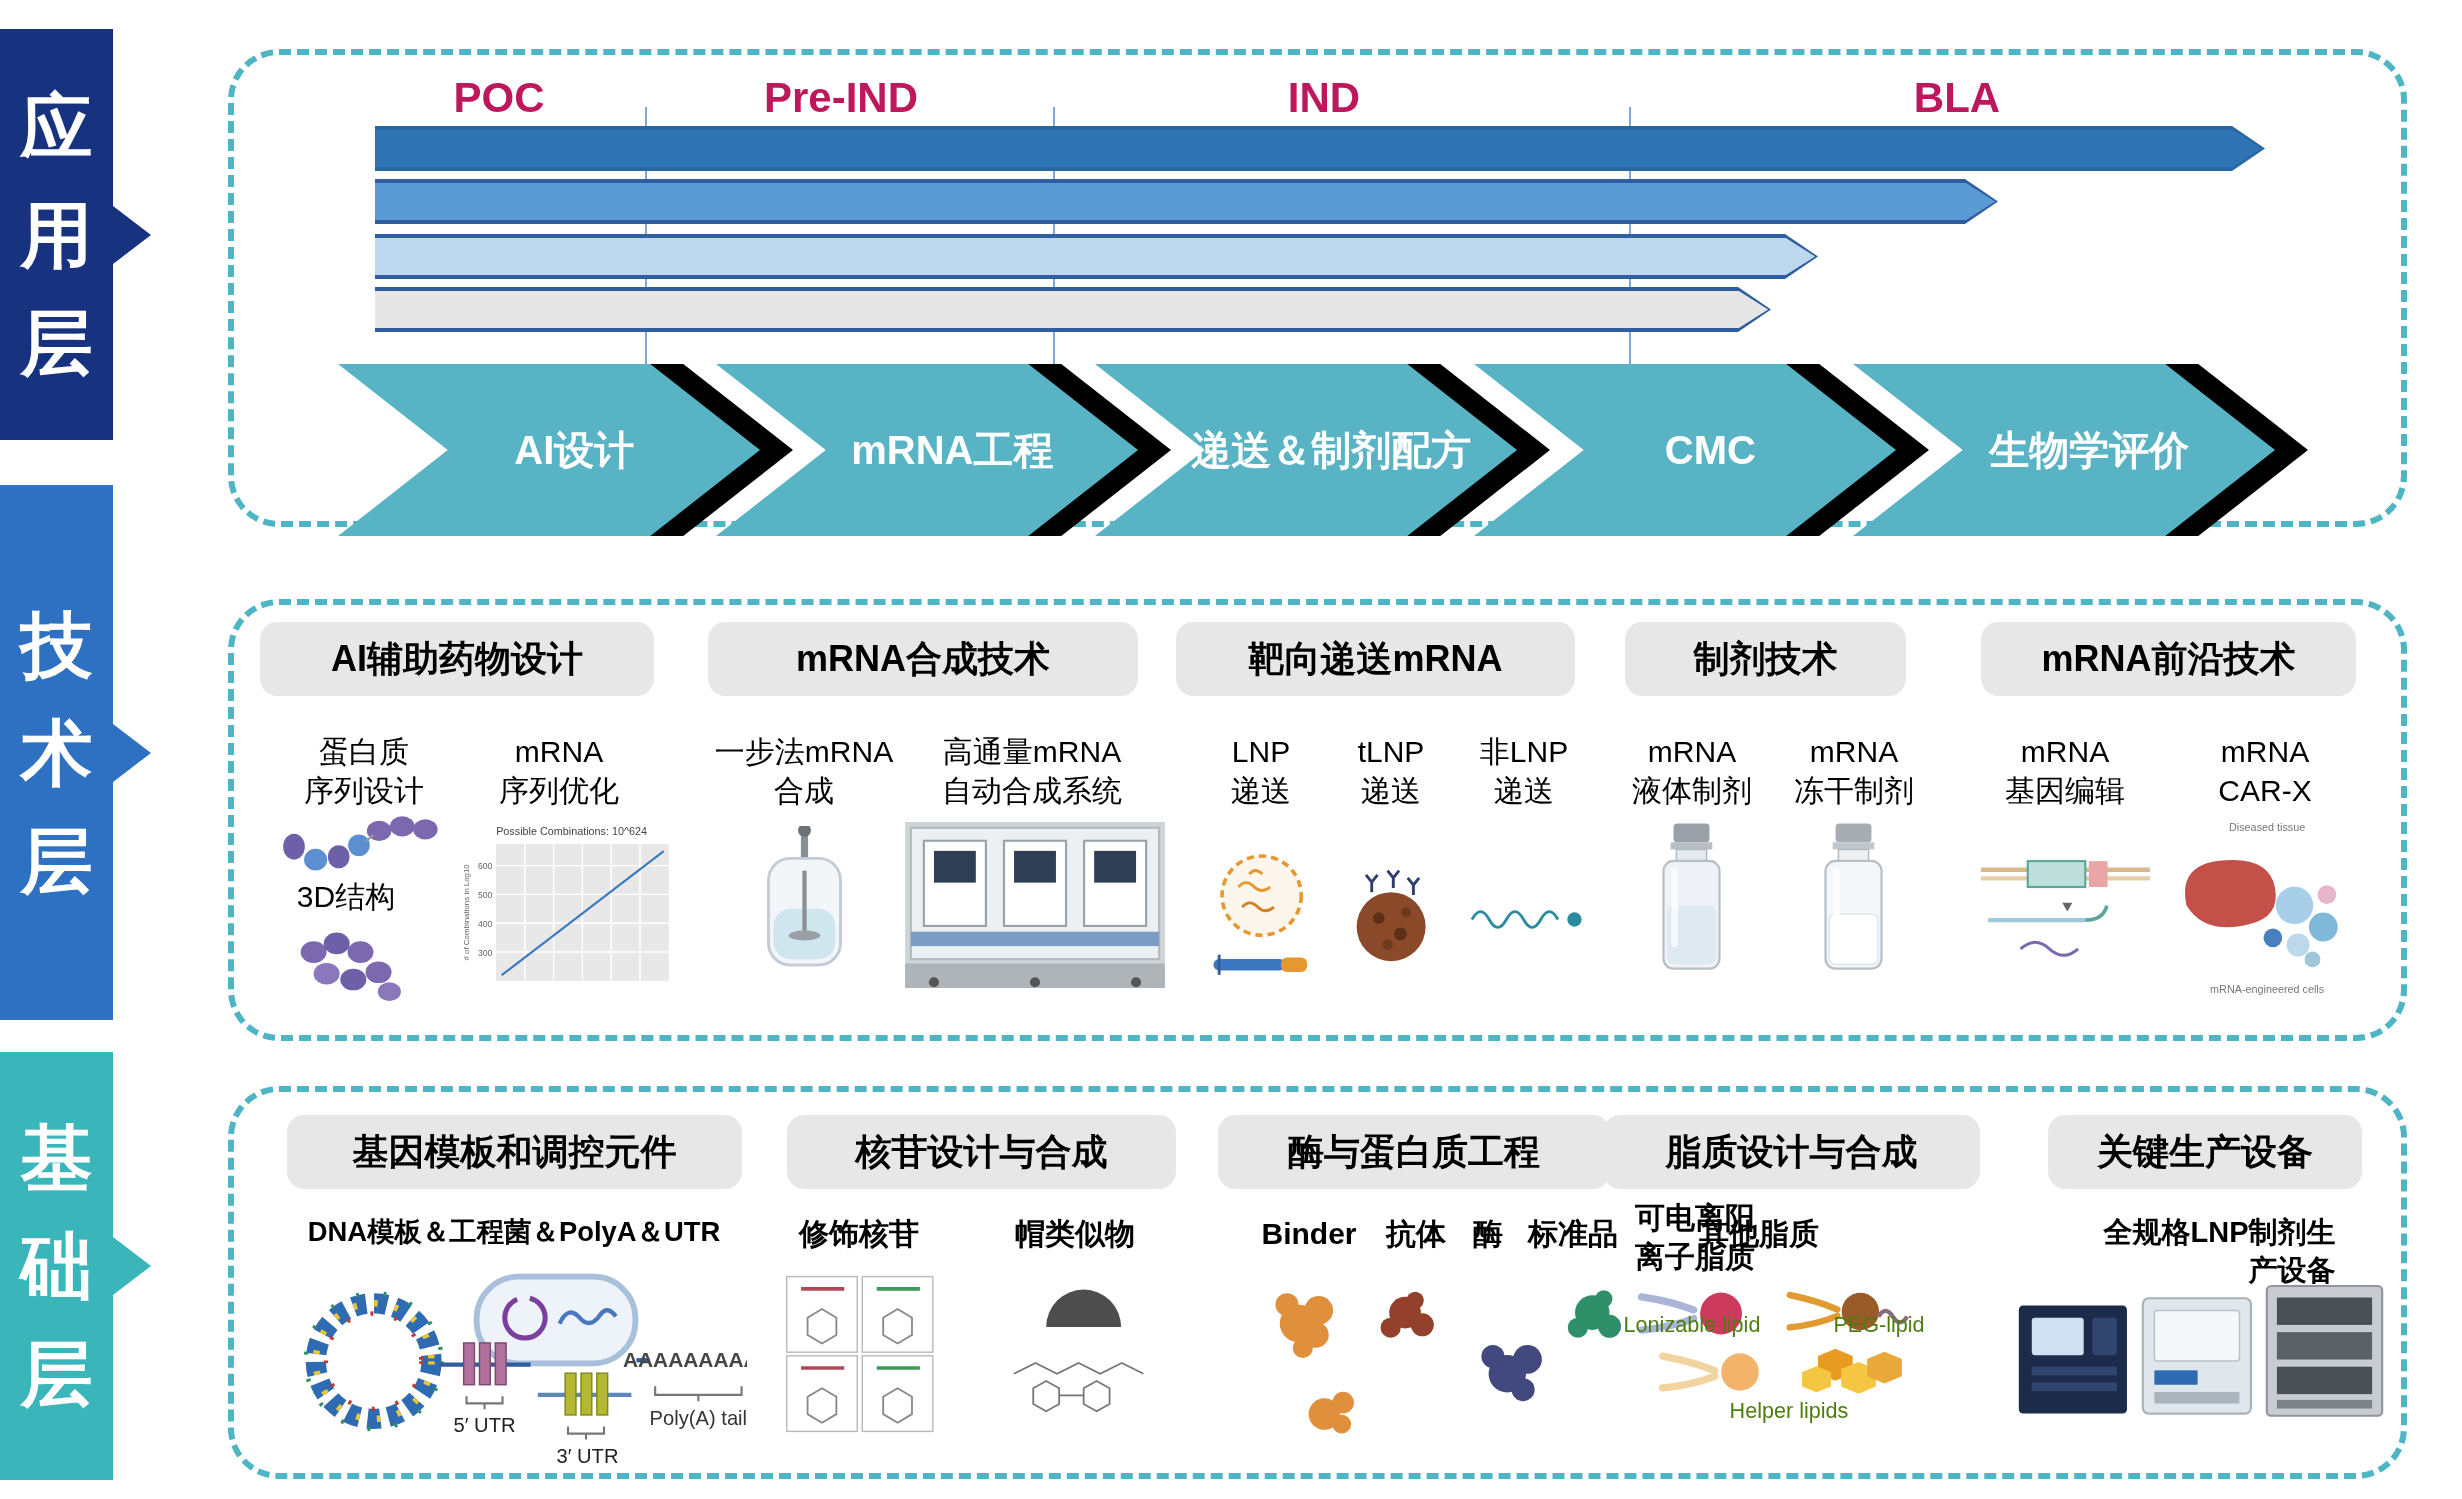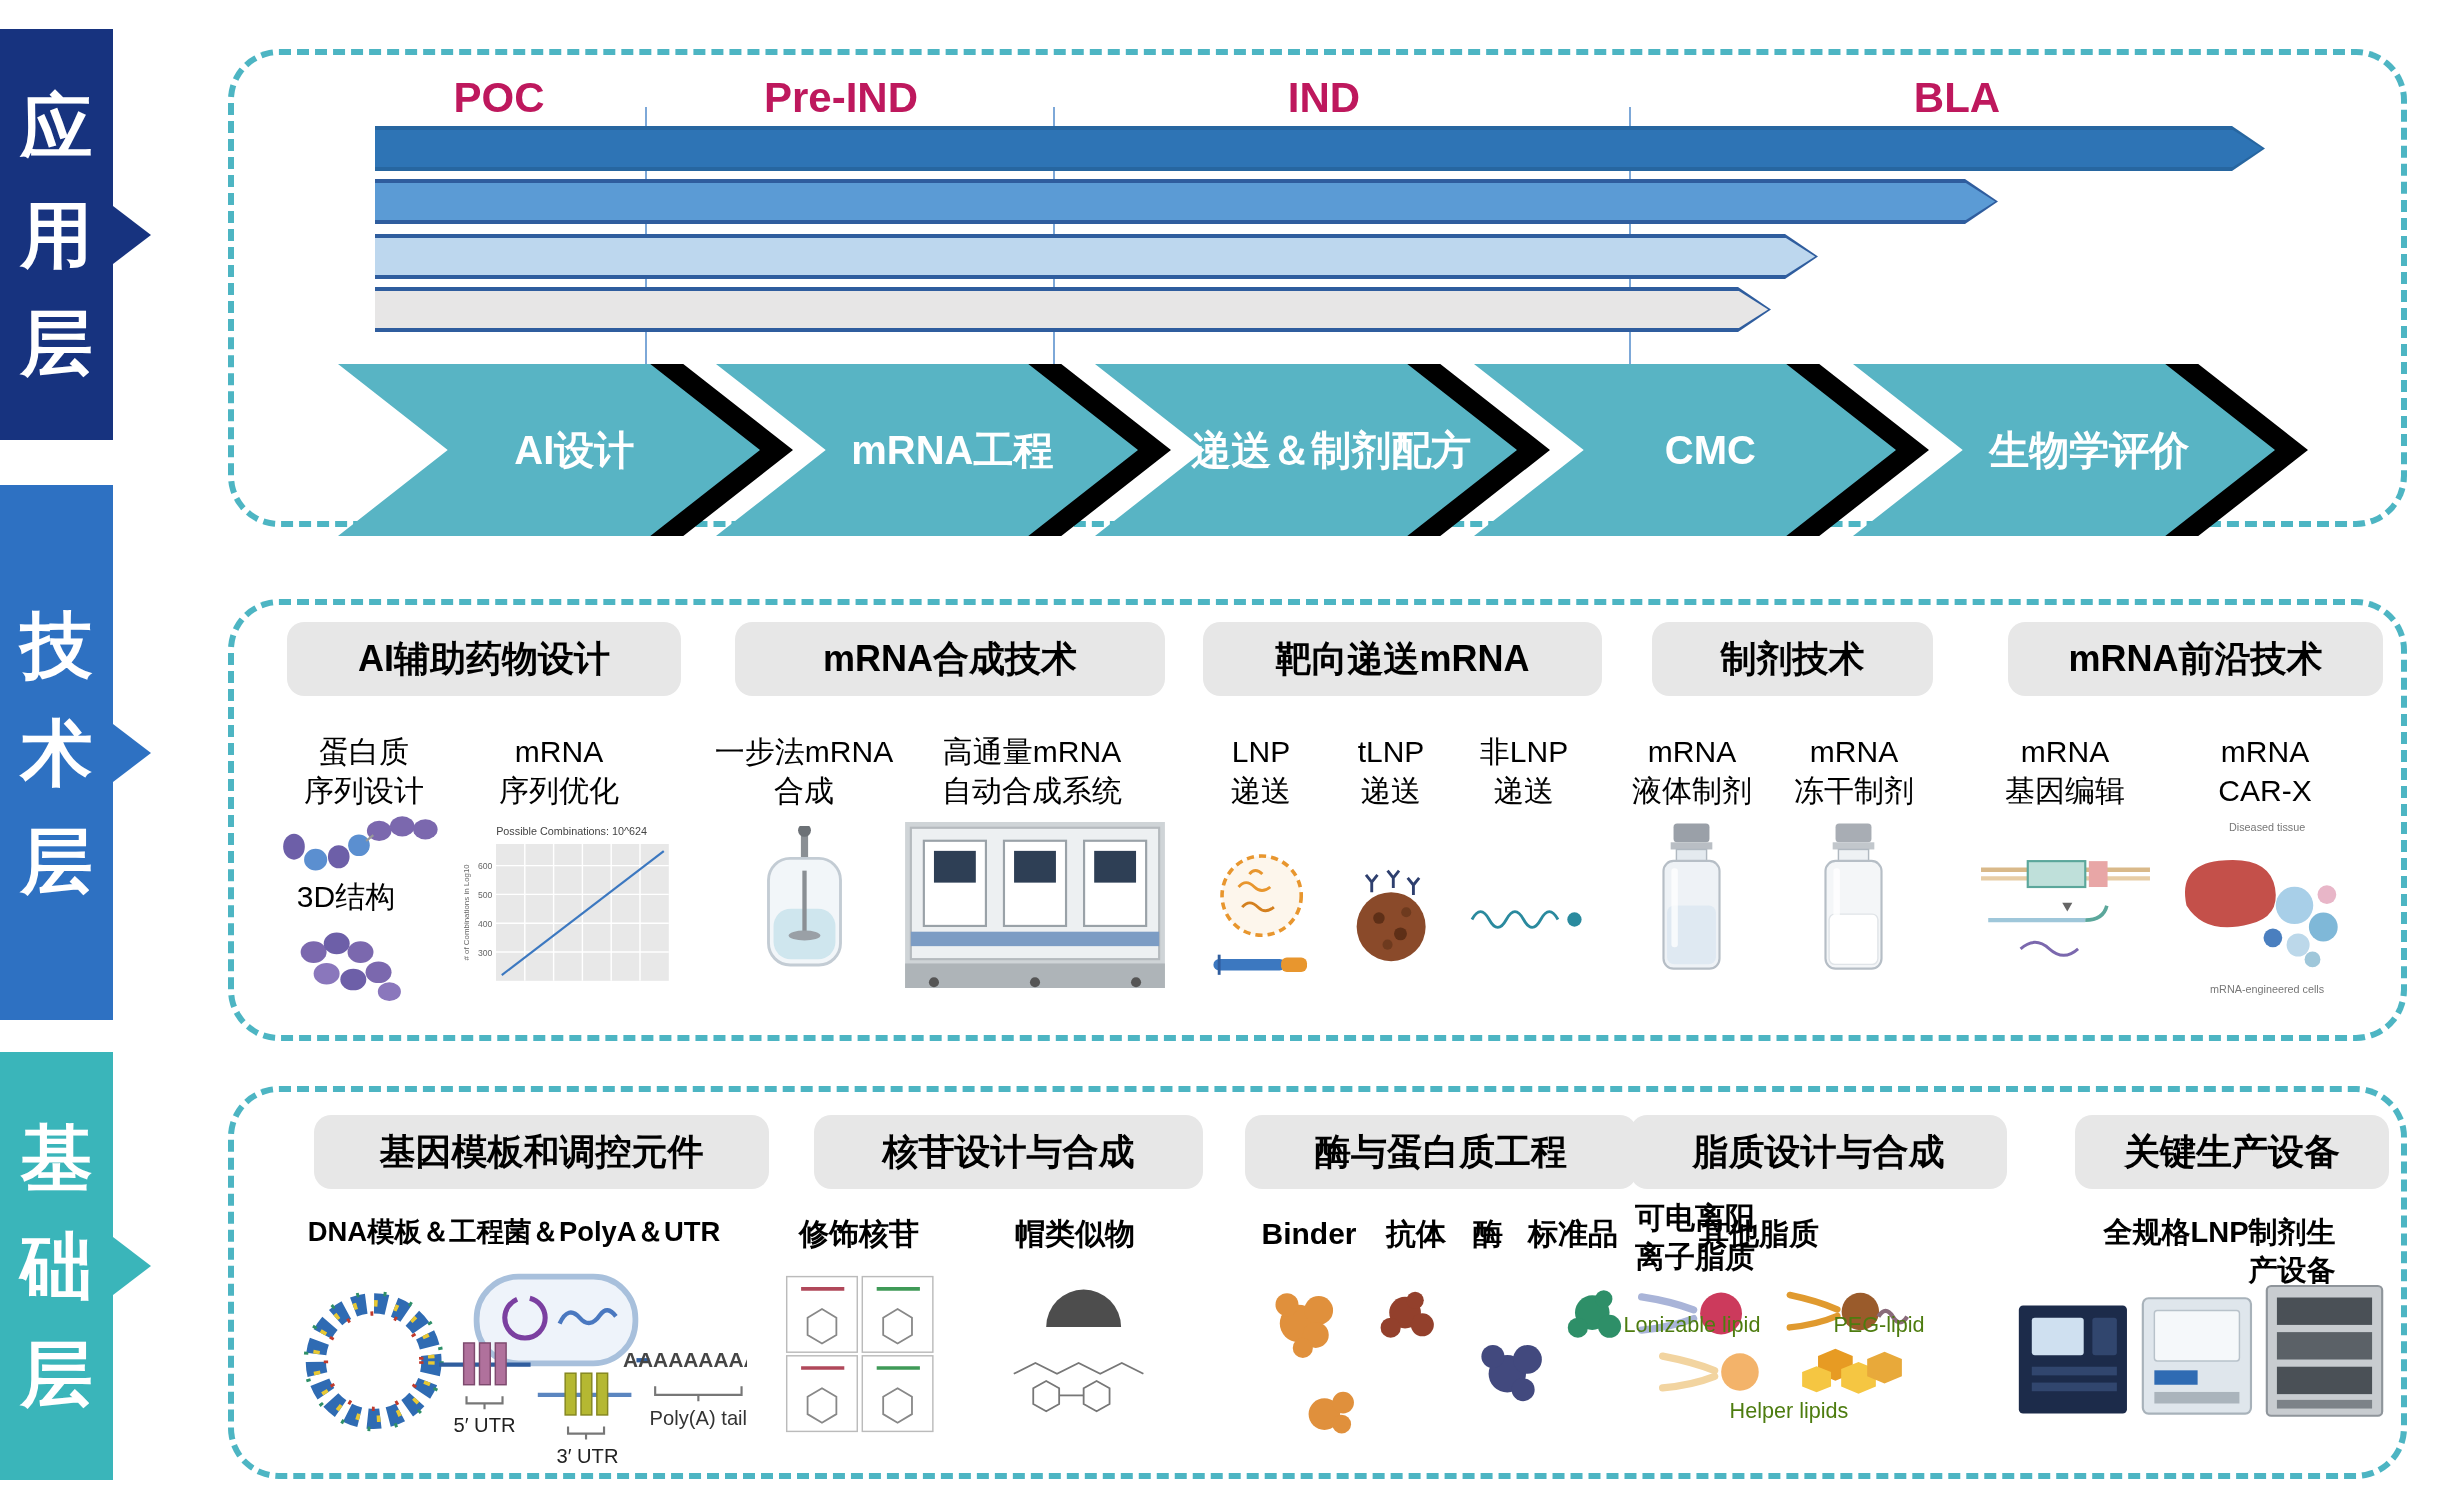--- a/index.html
+++ b/index.html
@@ -38,21 +38,21 @@
   .chev,.chev-sh{position:absolute;top:0;left:0;width:422px;height:172px;
          clip-path:polygon(0 0,74% 0,100% 50%,74% 100%,0 100%,26% 50%);}
   .chev-sh{left:33px;background:#000;}
   .chev{background:#58b4c4;}
   .chev-label{position:absolute;left:15%;right:3%;top:50%;transform:translateY(-50%);
          text-align:center;color:#fff;font-weight:bold;font-size:40px;}
 
   
   .pill{position:absolute;height:74px;background:#e7e7e7;border-radius:17.3px;
          display:flex;align-items:center;justify-content:center;
-         color:#000;font-weight:bold;font-size:36px;margin-left:27px;}
+         color:#000;font-weight:bold;font-size:36px;}
   .sub{position:absolute;transform:translateX(-50%);text-align:center;color:#000;
          font-size:30px;line-height:1.3;white-space:pre-line;font-weight:500;}
   .sub-b{font-weight:700;text-align:right;}
   .eng{position:absolute;transform:translateX(-50%);text-align:center;color:#4d7c0f;font-size:21.6px;}
   .icon{position:absolute;}
   .cap{font-size:15px;fill:#777;}
 </style>
 </head>
 <body>
 

